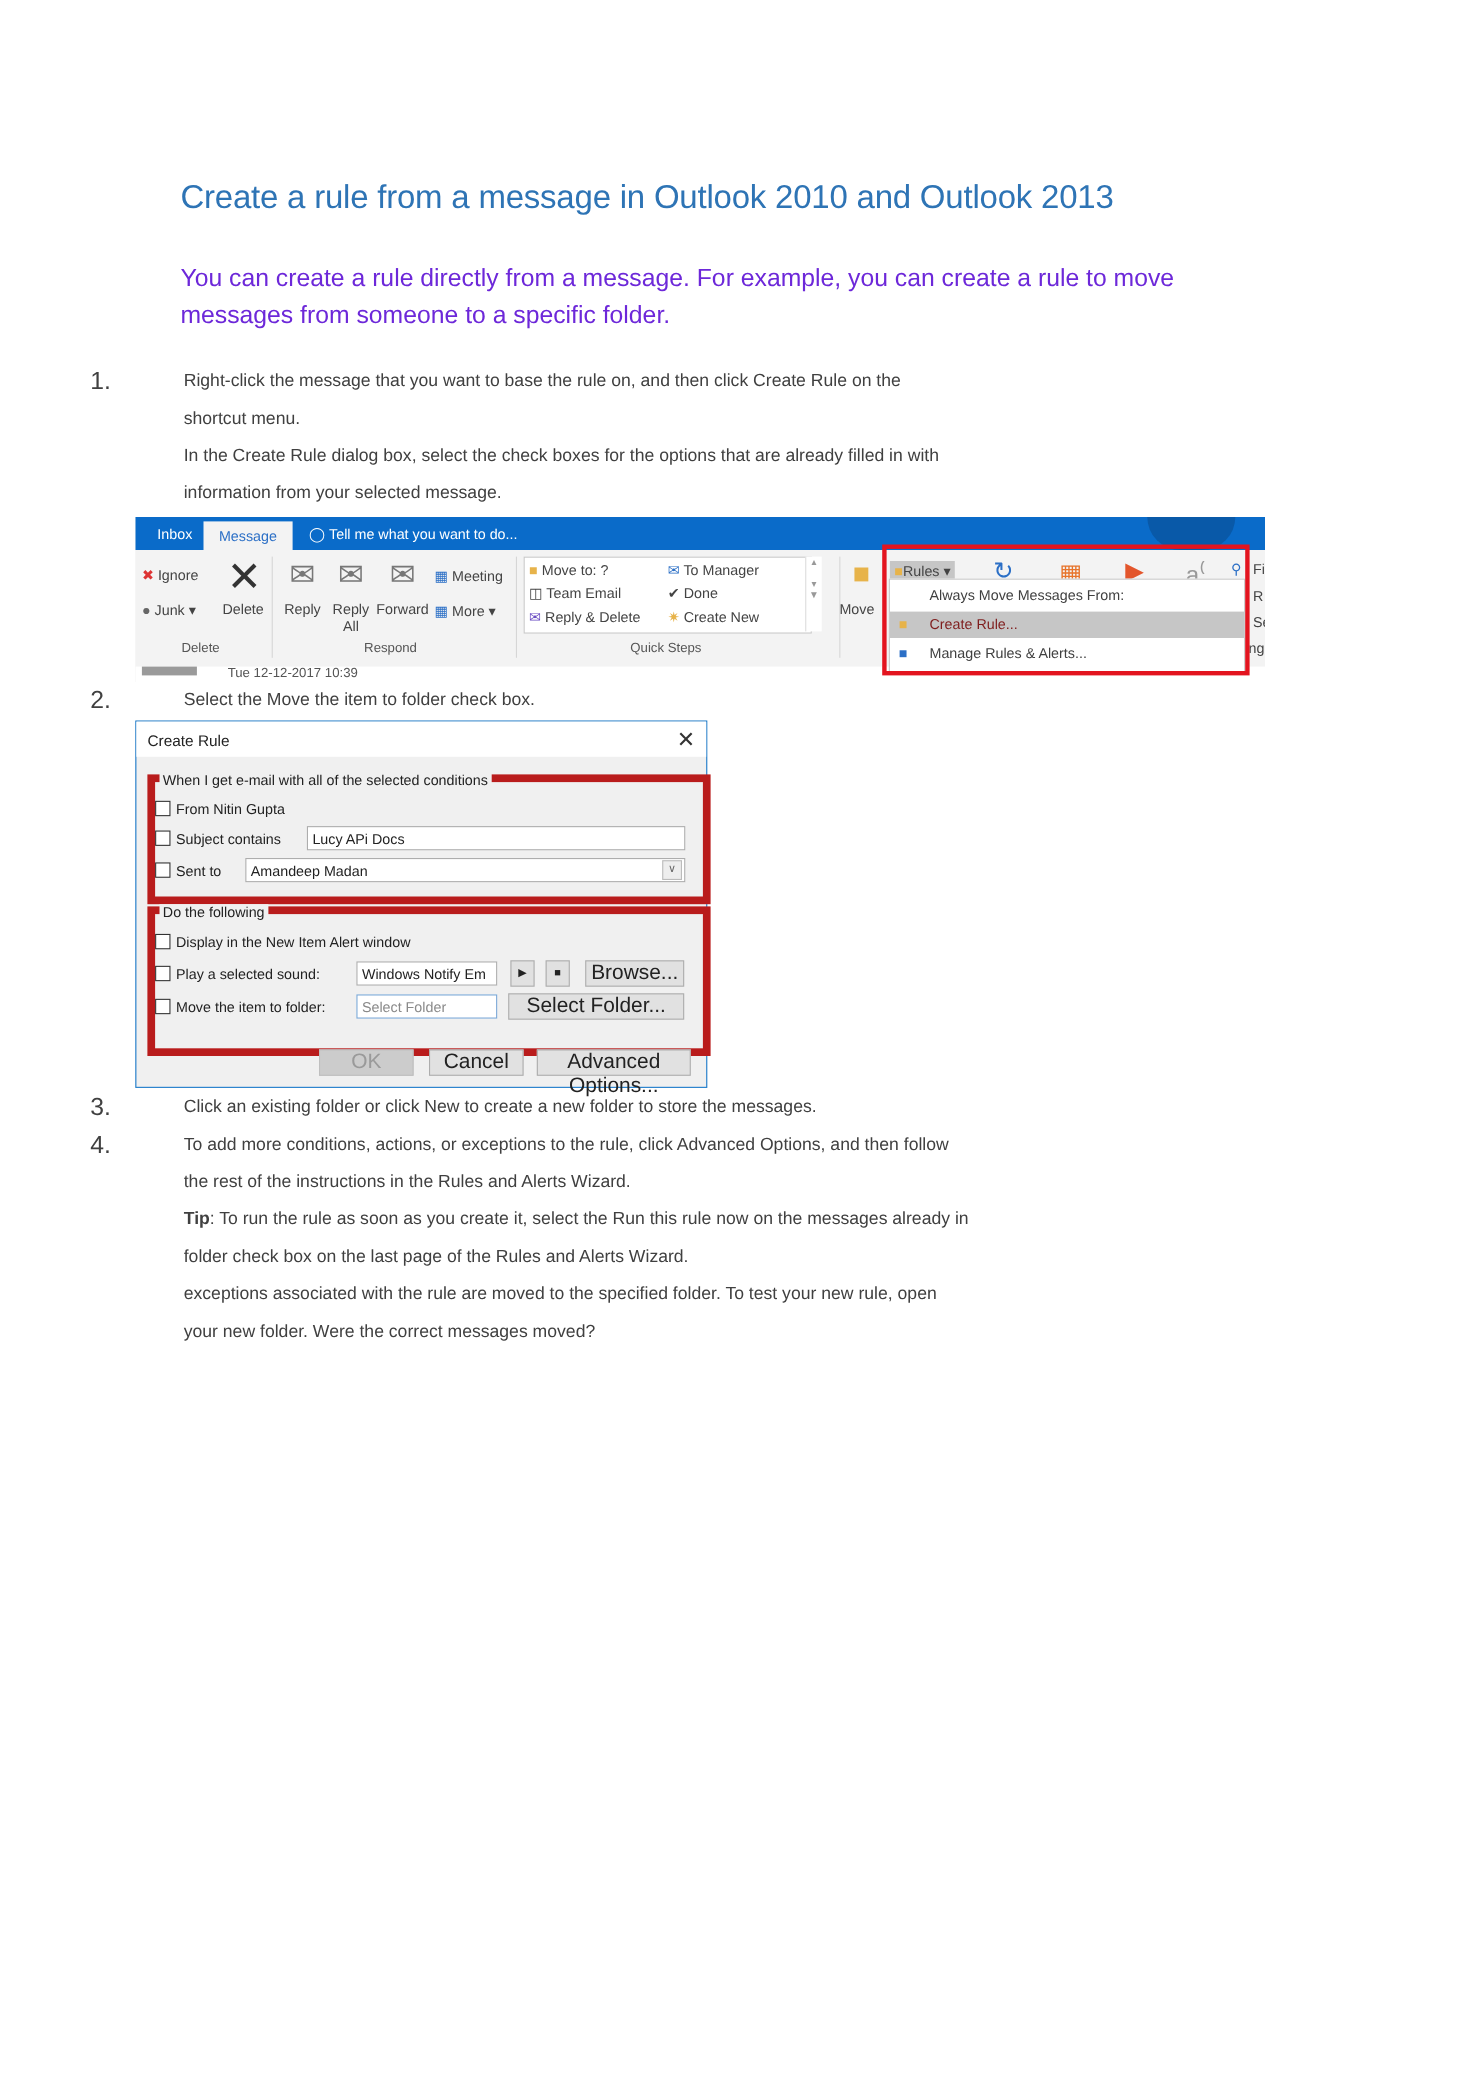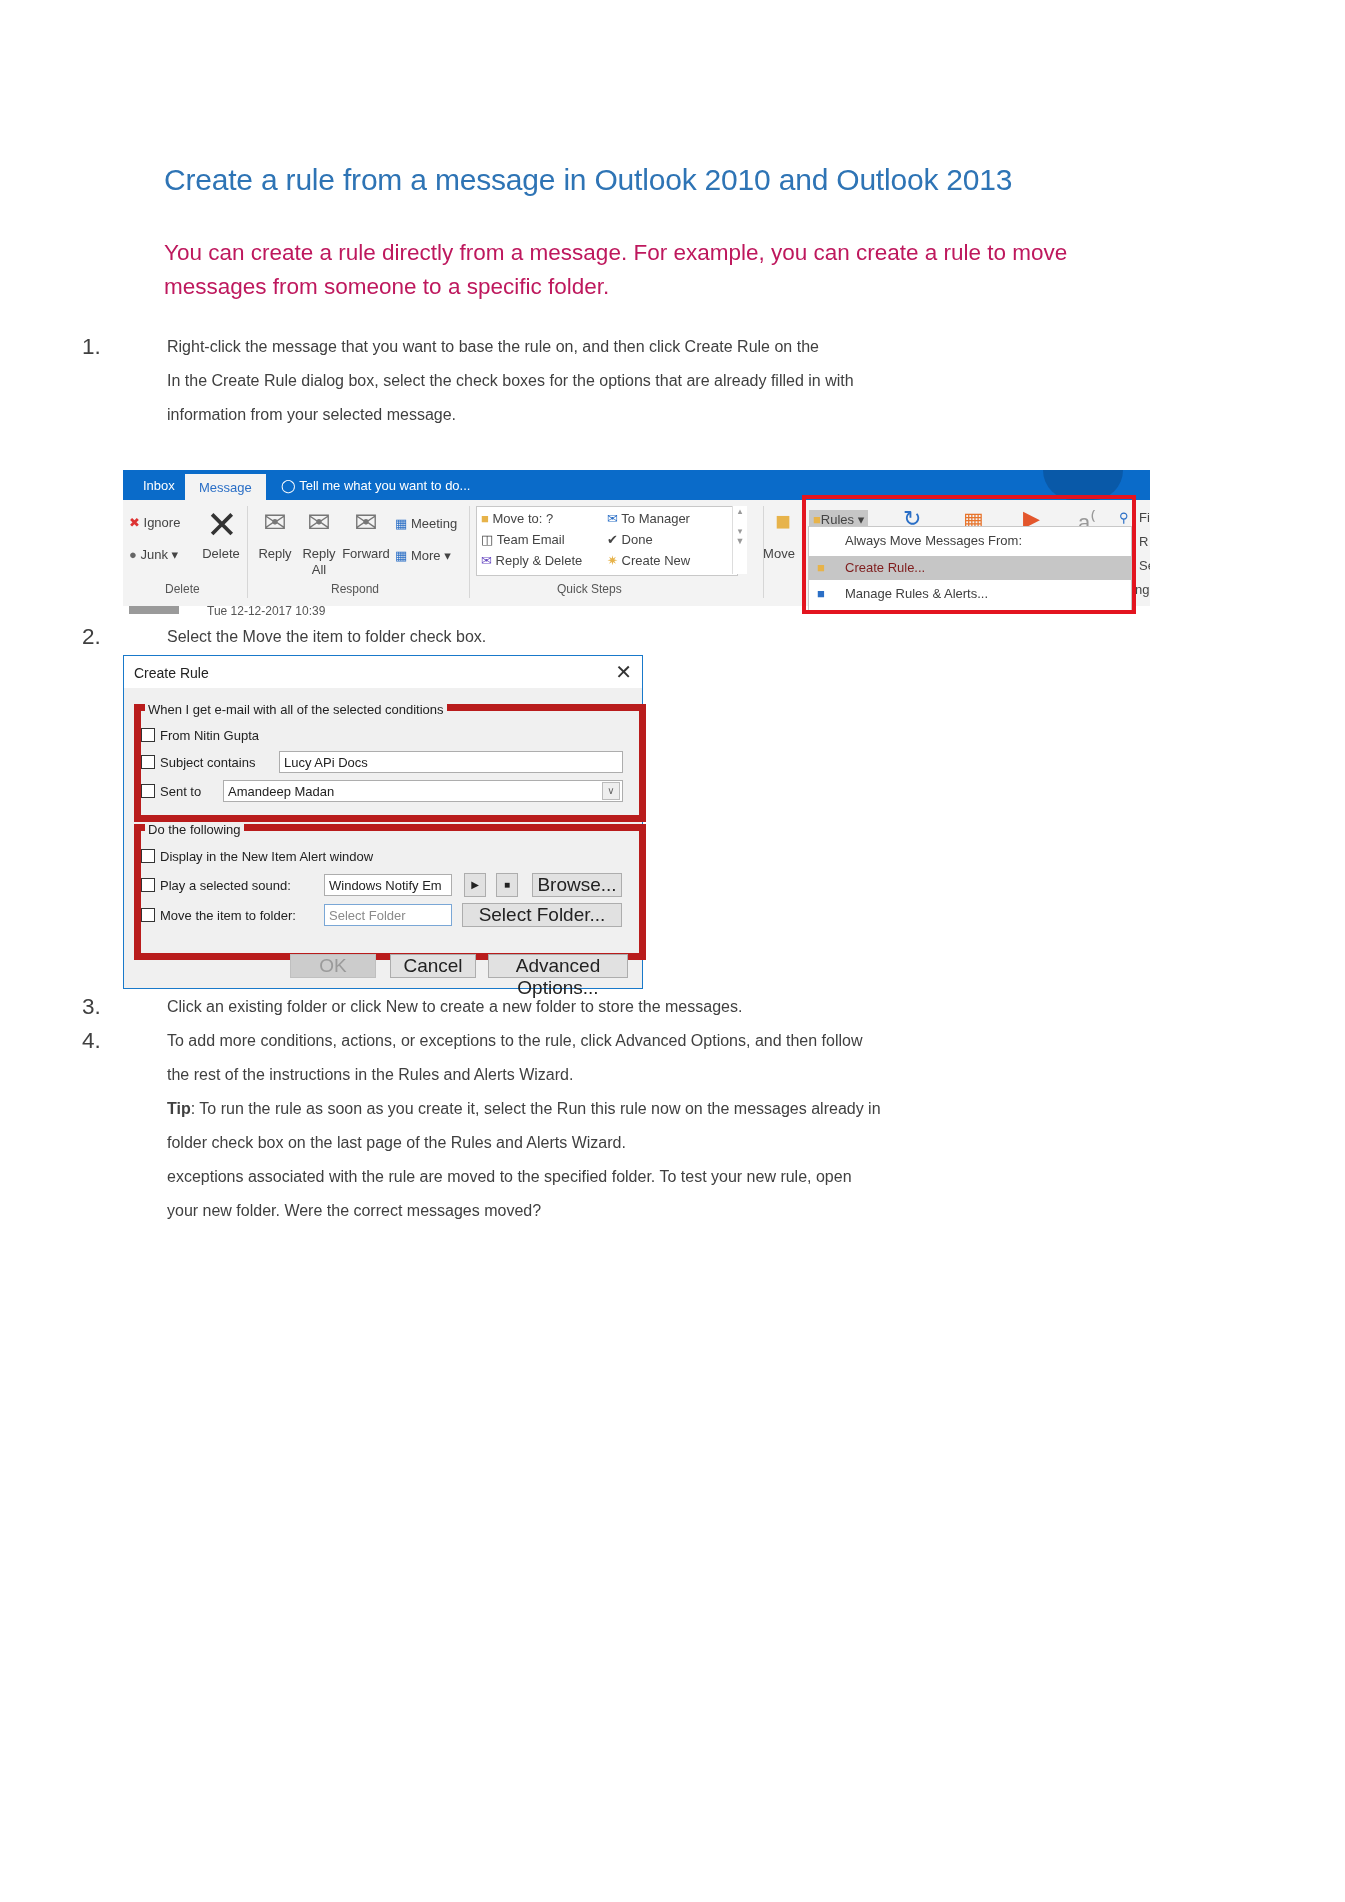--- a/index.html
+++ b/index.html
@@ -1,20 +1,20 @@
 <!DOCTYPE html>
 <html><head>
 <meta charset="utf-8">
 <style>
   html, body { margin:0; padding:0; background:#ffffff; }
   body { width:1345px; height:1902px; position:relative; overflow:hidden;
          font-family:"Liberation Sans", sans-serif; color:#404040; }
   .abs { position:absolute; }
   .title { left:164px; top:163px; font-size:30px; color:#2e74b5; font-family:"Liberation Sans", sans-serif; letter-spacing:-0.2px; }
-  .para { font-size:22.5px; line-height:34px; color:#be185d; }
+  .para { font-size:22.5px; line-height:34px; color:#6d28d9; }
   .intro { left:164px; top:236px; width:1000px; }
   .li-num { left:82px; font-size:22.5px; line-height:34px; }
   .li-text { left:123px; width:1080px; font-size:16px; line-height:34px;margin-left:44px; }
   b { color:#404040; }
 
   
   .ribbon { left:123px; top:470px; width:1027px; height:150px; background:#f3f3f3; overflow:hidden; font-size:12.5px; color:#444; }
   .ribbon .tabbar { position:absolute; left:0; top:0; width:100%; height:30px; background:#0a6bc9; }
   .ribbon .blob { position:absolute; left:920px; top:-30px; width:80px; height:60px; border-radius:40px; background:#0959a8; }
   .tab { position:absolute; top:8px; color:#fff; font-size:13px; }
@@ -50,20 +50,21 @@
 
 <div class="abs title">Create a rule from a message in Outlook 2010 and Outlook 2013</div>
 <div class="abs para intro">
   <div>You can create a rule directly from a message. For example, you can create a rule to move</div>
   <div>messages from someone to a specific folder.</div>
 </div>
 
 <div class="abs li-num" style="top:330px;">1.</div>
 <div class="abs li-text" style="top:330px;">
   <div>Right-click the message that you want to base the rule on, and then click Create Rule on the</div>
+  <div>shortcut menu.</div>
   <div>In the Create Rule dialog box, select the check boxes for the options that are already filled in with</div>
   <div>information from your selected message.</div>
 </div>
 
 <div class="abs ribbon">
   <div class="tabbar">
     <div class="blob"></div>
     <span class="tab" style="left:20px;">Inbox</span>
     <span class="tab active" style="left:62px;">Message</span>
     <span class="tab" style="left:158px;"><span>◯&nbsp;</span><span>Tell me what you want to do...</span></span>
@@ -92,21 +93,21 @@
 
   <div class="qs-box">
     <div class="small-btn" style="left:4px;top:4px;"><span style="color:#e7b34a;">■</span> <span>Move to: ?</span></div>
     <div class="small-btn" style="left:4px;top:25px;"><span>◫</span> <span>Team Email</span></div>
     <div class="small-btn" style="left:4px;top:46px;"><span style="color:#6a4cc2;">✉</span> <span>Reply &amp; Delete</span></div>
     <div class="small-btn" style="left:130px;top:4px;"><span style="color:#2b6fc6;">✉</span> <span>To Manager</span></div>
     <div class="small-btn" style="left:130px;top:25px;"><span>✔</span> <span>Done</span></div>
     <div class="small-btn" style="left:130px;top:46px;"><span style="color:#e7b34a;">✷</span> <span>Create New</span></div>
   </div>
   <div class="qs-scroll">▴<br><br>▾<br>▼</div>
-  <div class="group-label" style="left:434px;">Quick Steps</div>
+  <div class="group-label" style="left:450px;">Quick Steps</div>
   <div class="sep" style="left:640px;"></div>
 
   <div class="big-label" style="left:640px;top:36px;width:40px;font-size:26px;color:#e7b34a;">■</div>
   <div class="big-label" style="left:636px;top:76px;width:40px;">Move</div>
 
   <div class="small-btn" style="left:686px;top:40px;background:#c6c6c6;padding:2px 4px;"><span style="color:#e7b34a;">■</span><span>Rules</span> ▾</div>
   <div class="small-btn" style="left:780px;top:36px;font-size:22px;color:#2b6fc6;">↻</div>
   <div class="small-btn" style="left:840px;top:38px;font-size:22px;color:#e7742c;">▦</div>
   <div class="small-btn" style="left:900px;top:36px;font-size:22px;color:#e3562c;">▶</div>
   <div class="small-btn" style="left:955px;top:36px;font-size:22px;color:#999;">a⁽</div>

